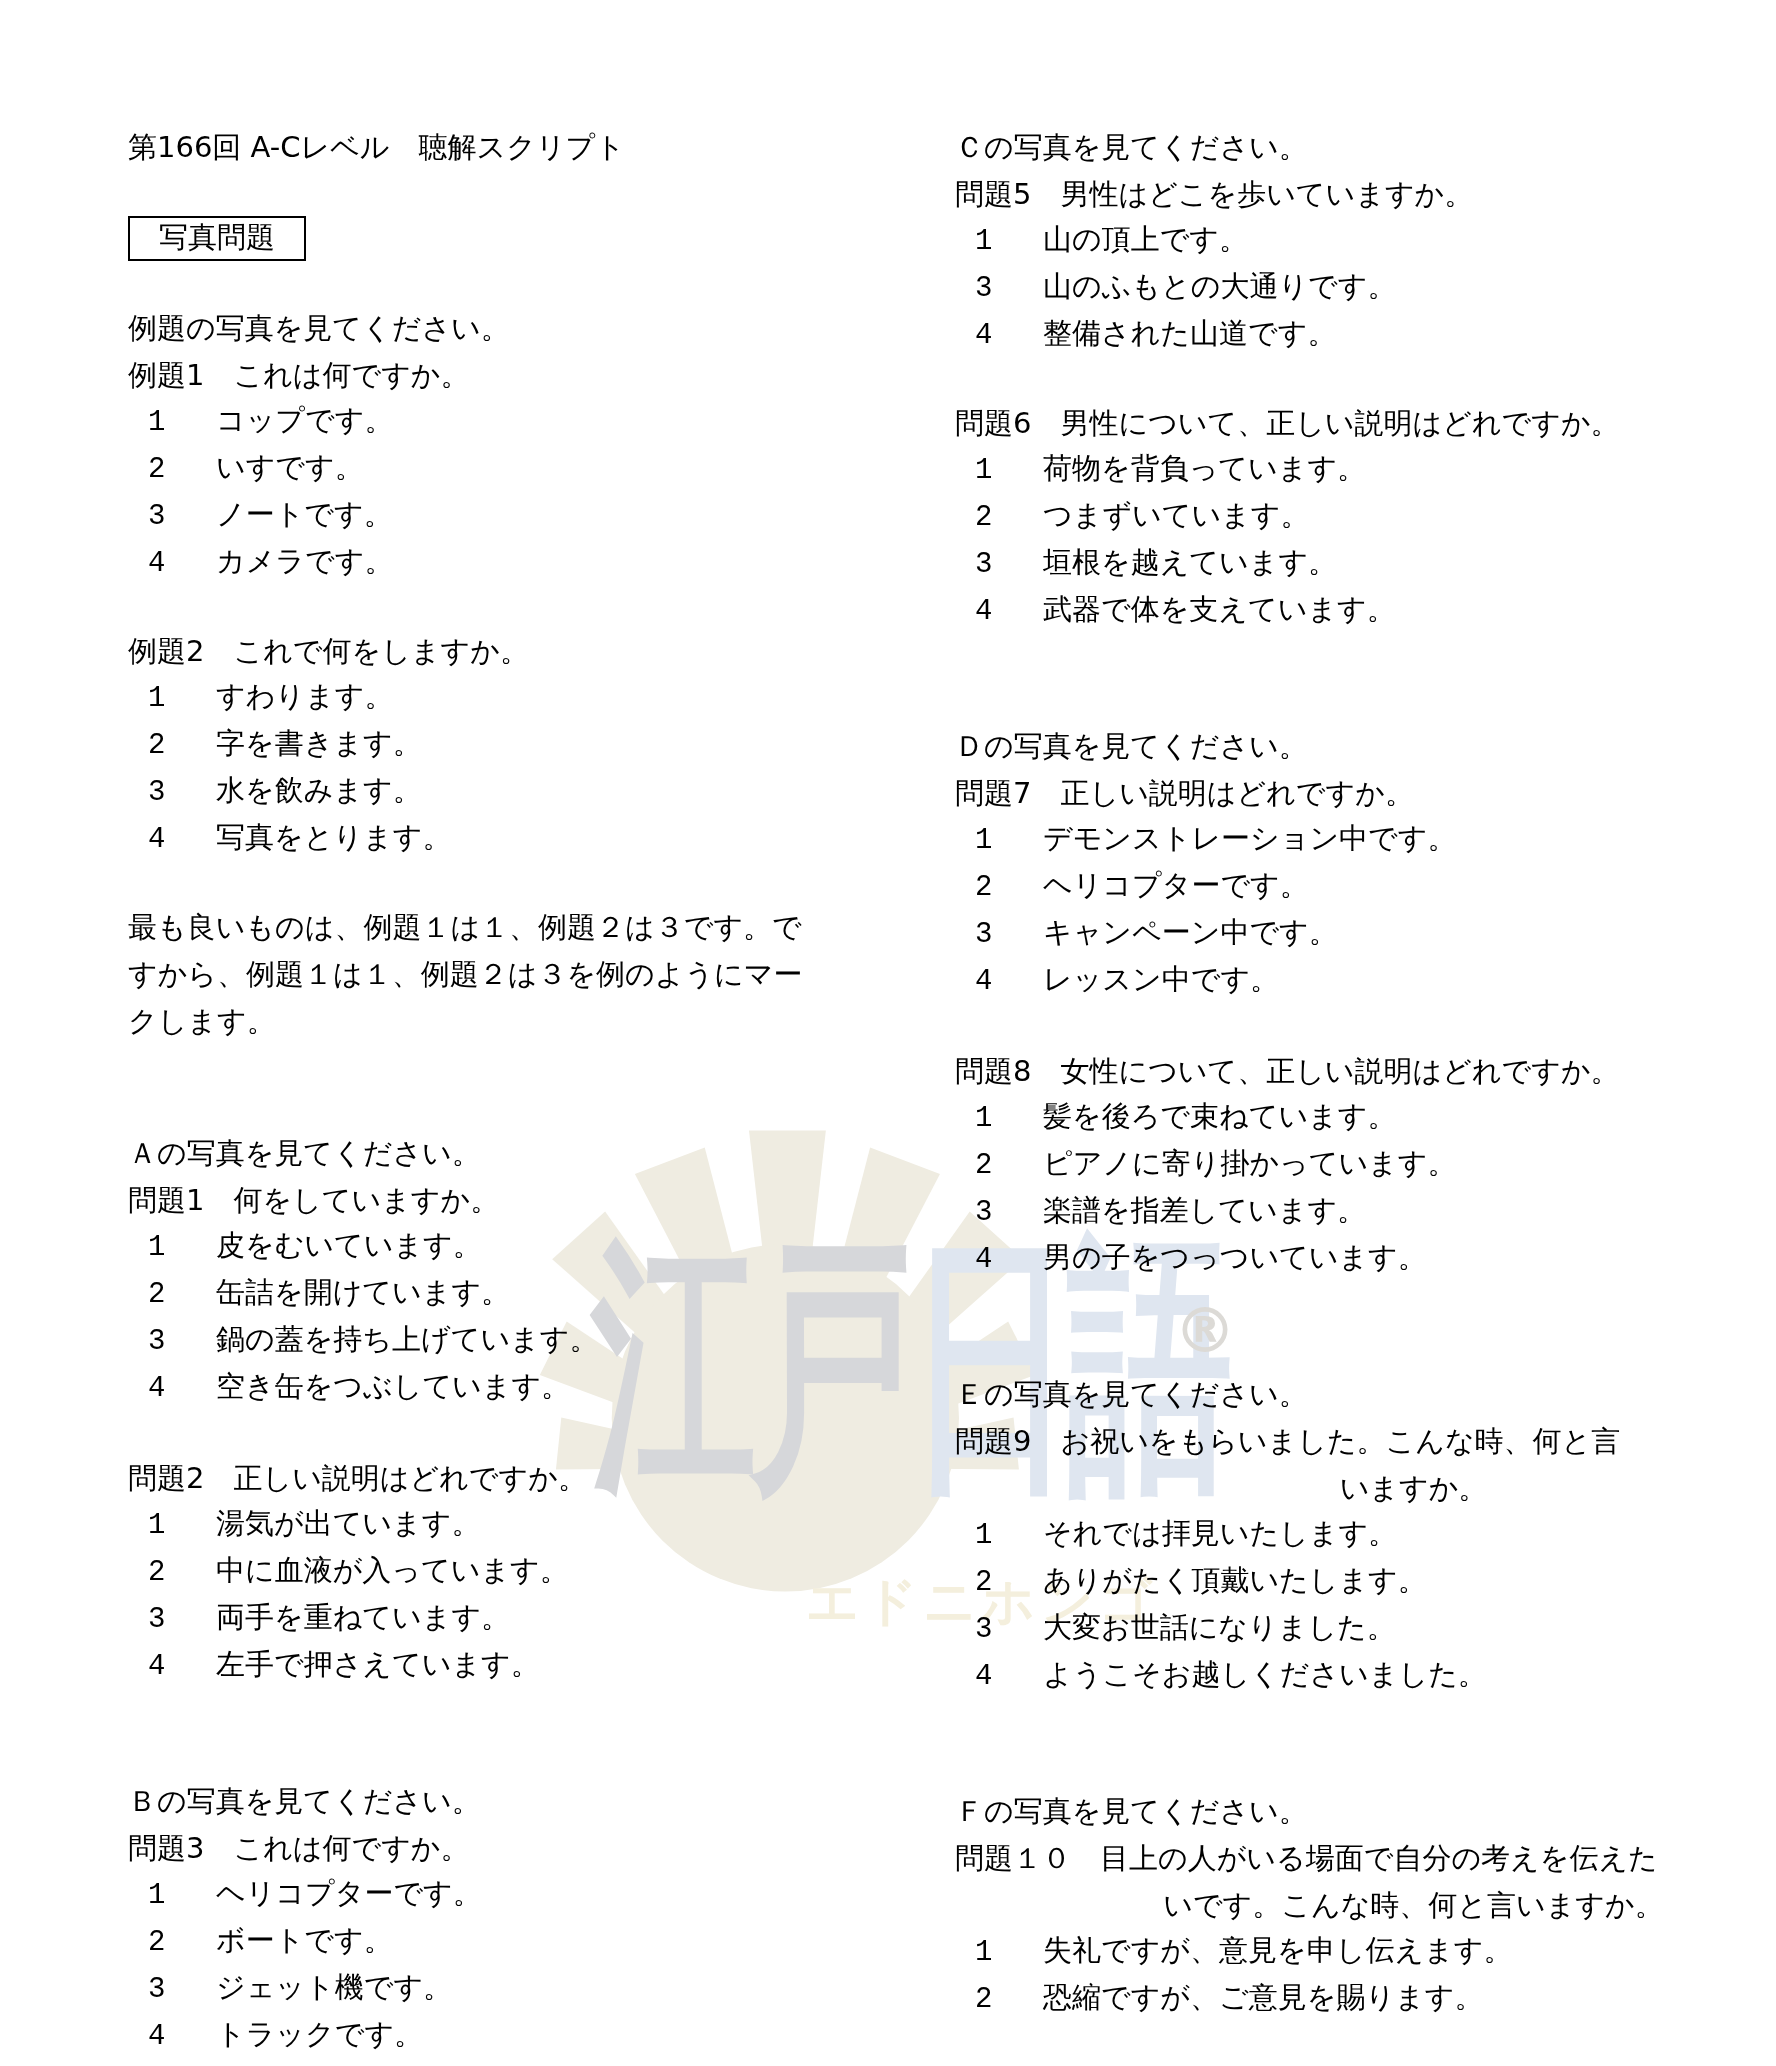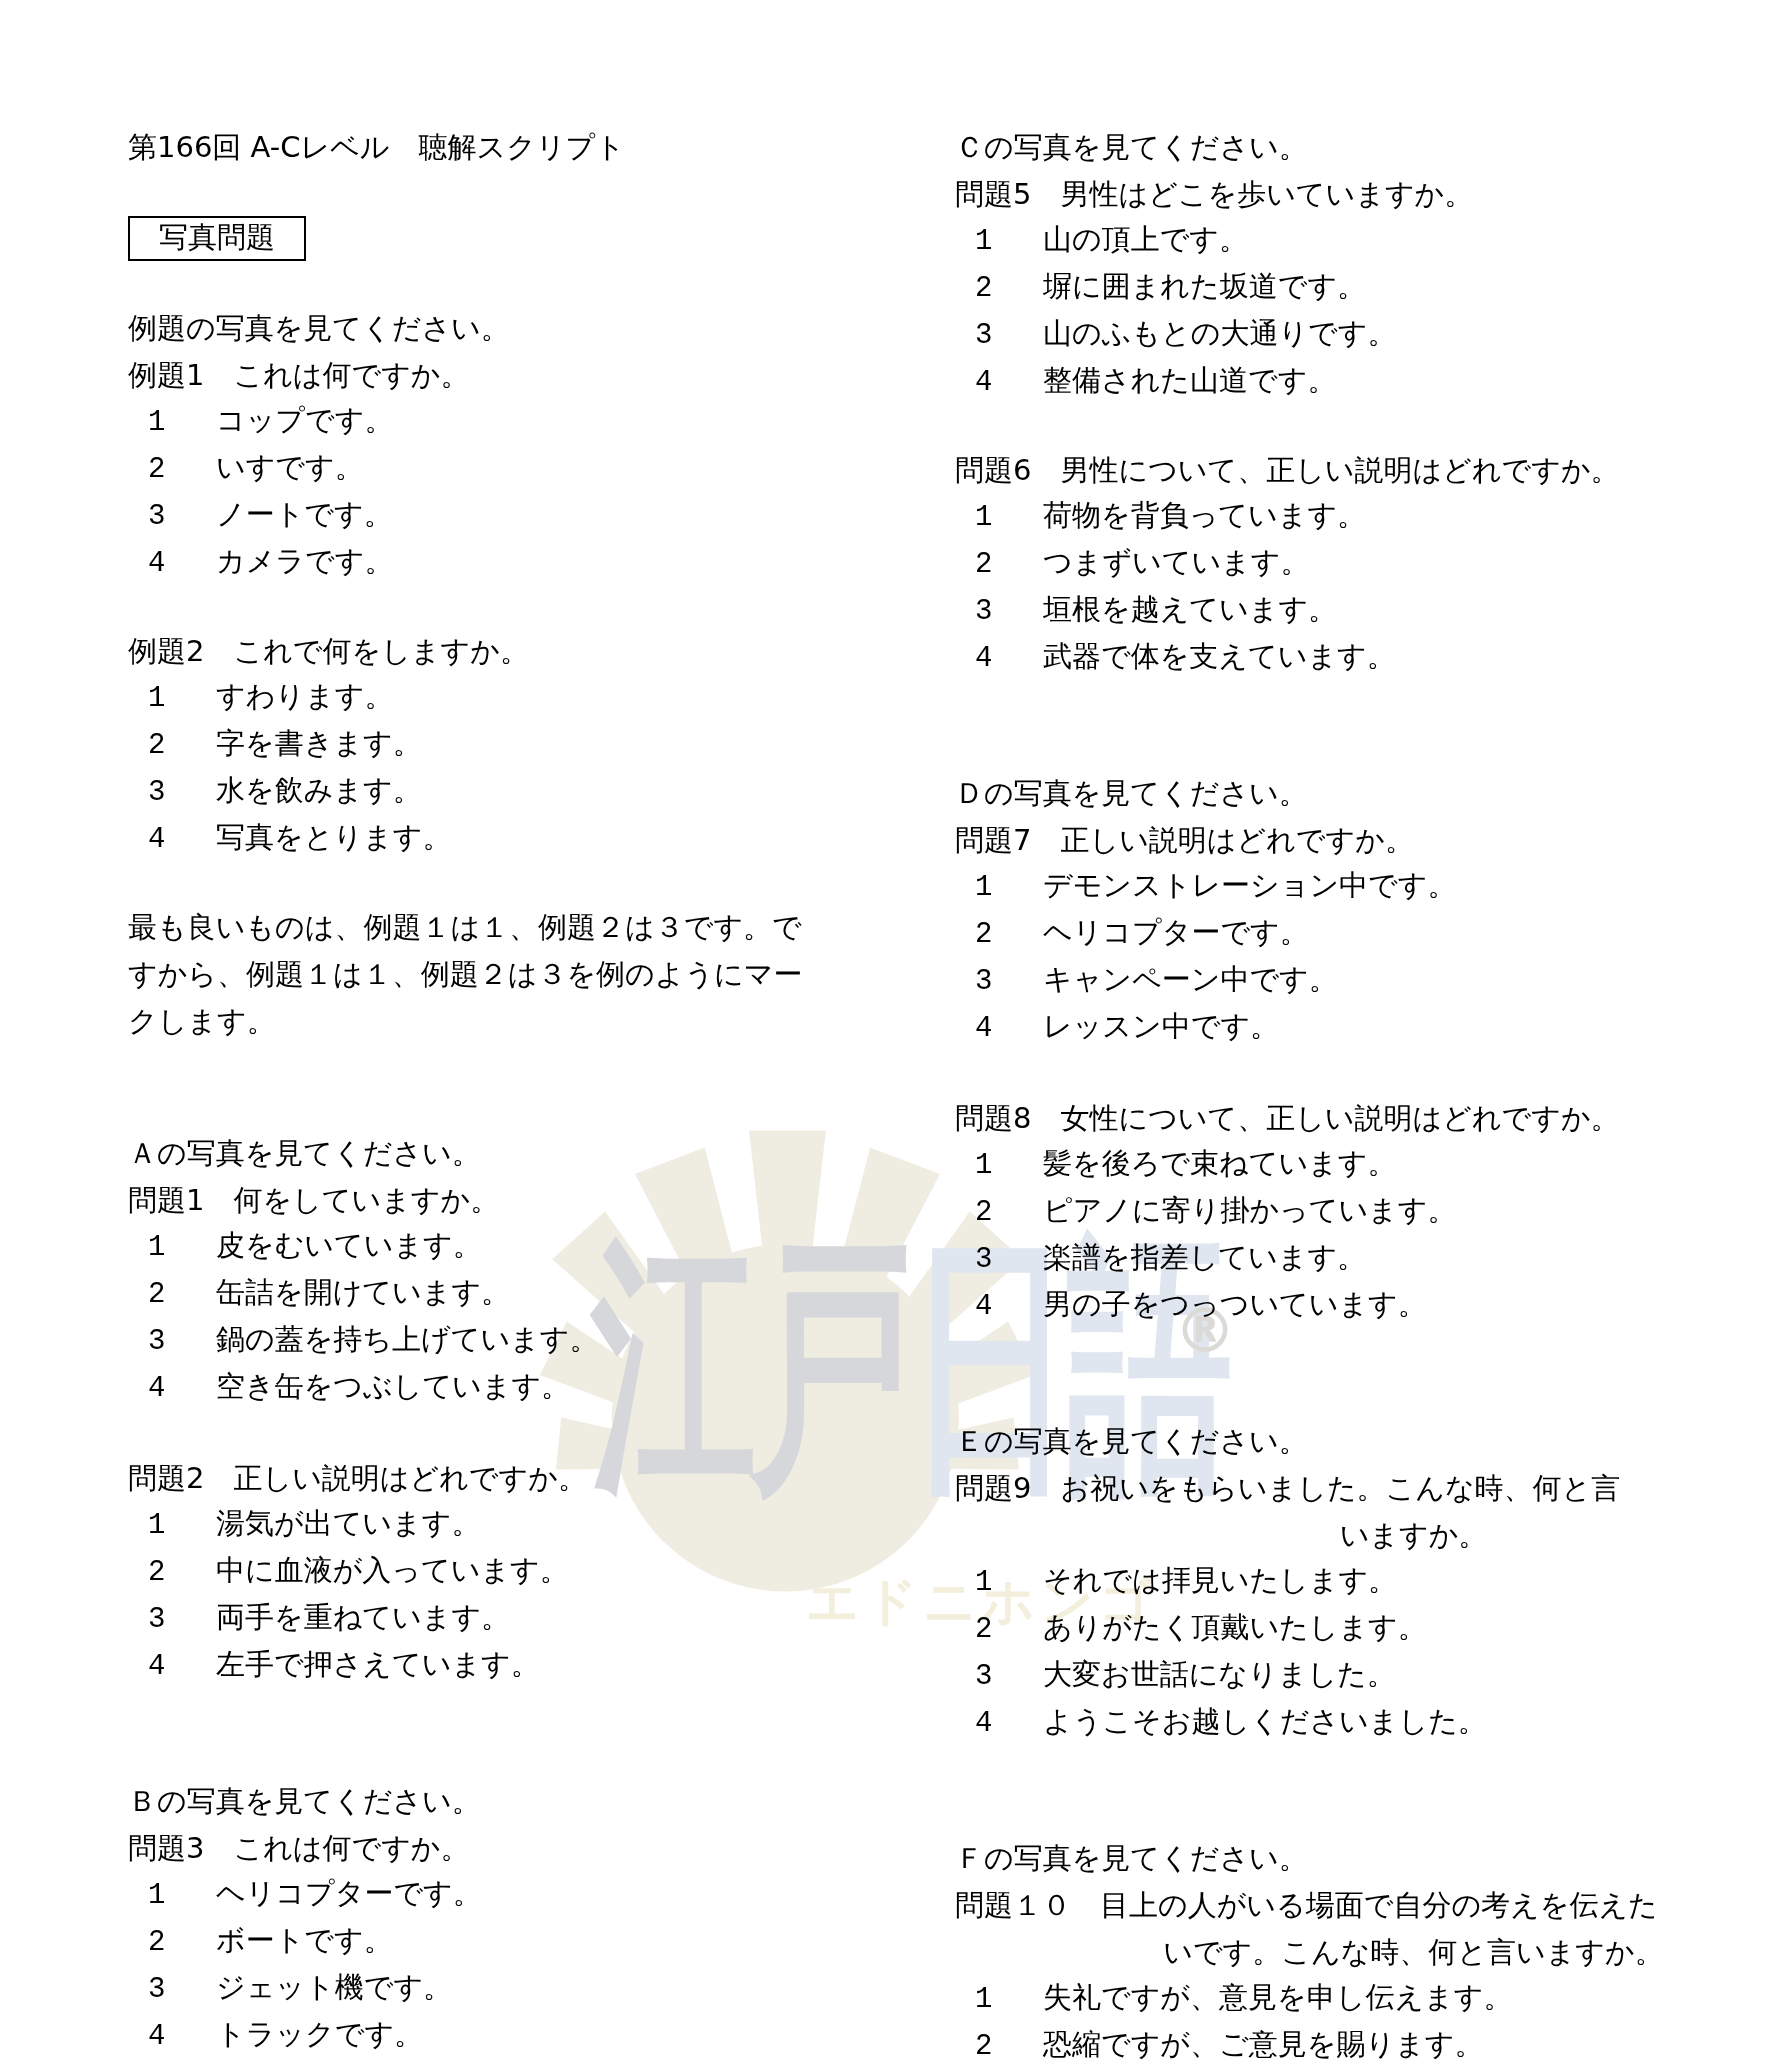--- a/index.html
+++ b/index.html
@@ -107,21 +107,20 @@
   <div class="line opt"><span class="num">2</span><span>ボートです。</span></div>
   <div class="line opt"><span class="num">3</span><span>ジェット機です。</span></div>
   <div class="line opt"><span class="num">4</span><span>トラックです。</span></div>
 
 </div>
 
 <div class="col right">
   <div class="line">Ｃの写真を見てください。</div>
   <div class="line">問題5　男性はどこを歩いていますか。</div>
   <div class="line opt"><span class="num">1</span><span>山の頂上です。</span></div>
-  <div class="line opt"><span class="num">2</span><span>塀に囲まれた坂道です。</span></div>
   <div class="line opt"><span class="num">3</span><span>山のふもとの大通りです。</span></div>
   <div class="line opt"><span class="num">4</span><span>整備された山道です。</span></div>
 
   <div class="sp-a"></div>
   <div class="line">問題6　男性について、正しい説明はどれですか。</div>
   <div class="line opt"><span class="num">1</span><span>荷物を背負っています。</span></div>
   <div class="line opt"><span class="num">2</span><span>つまずいています。</span></div>
   <div class="line opt"><span class="num">3</span><span>垣根を越えています。</span></div>
   <div class="line opt"><span class="num">4</span><span>武器で体を支えています。</span></div>
 

